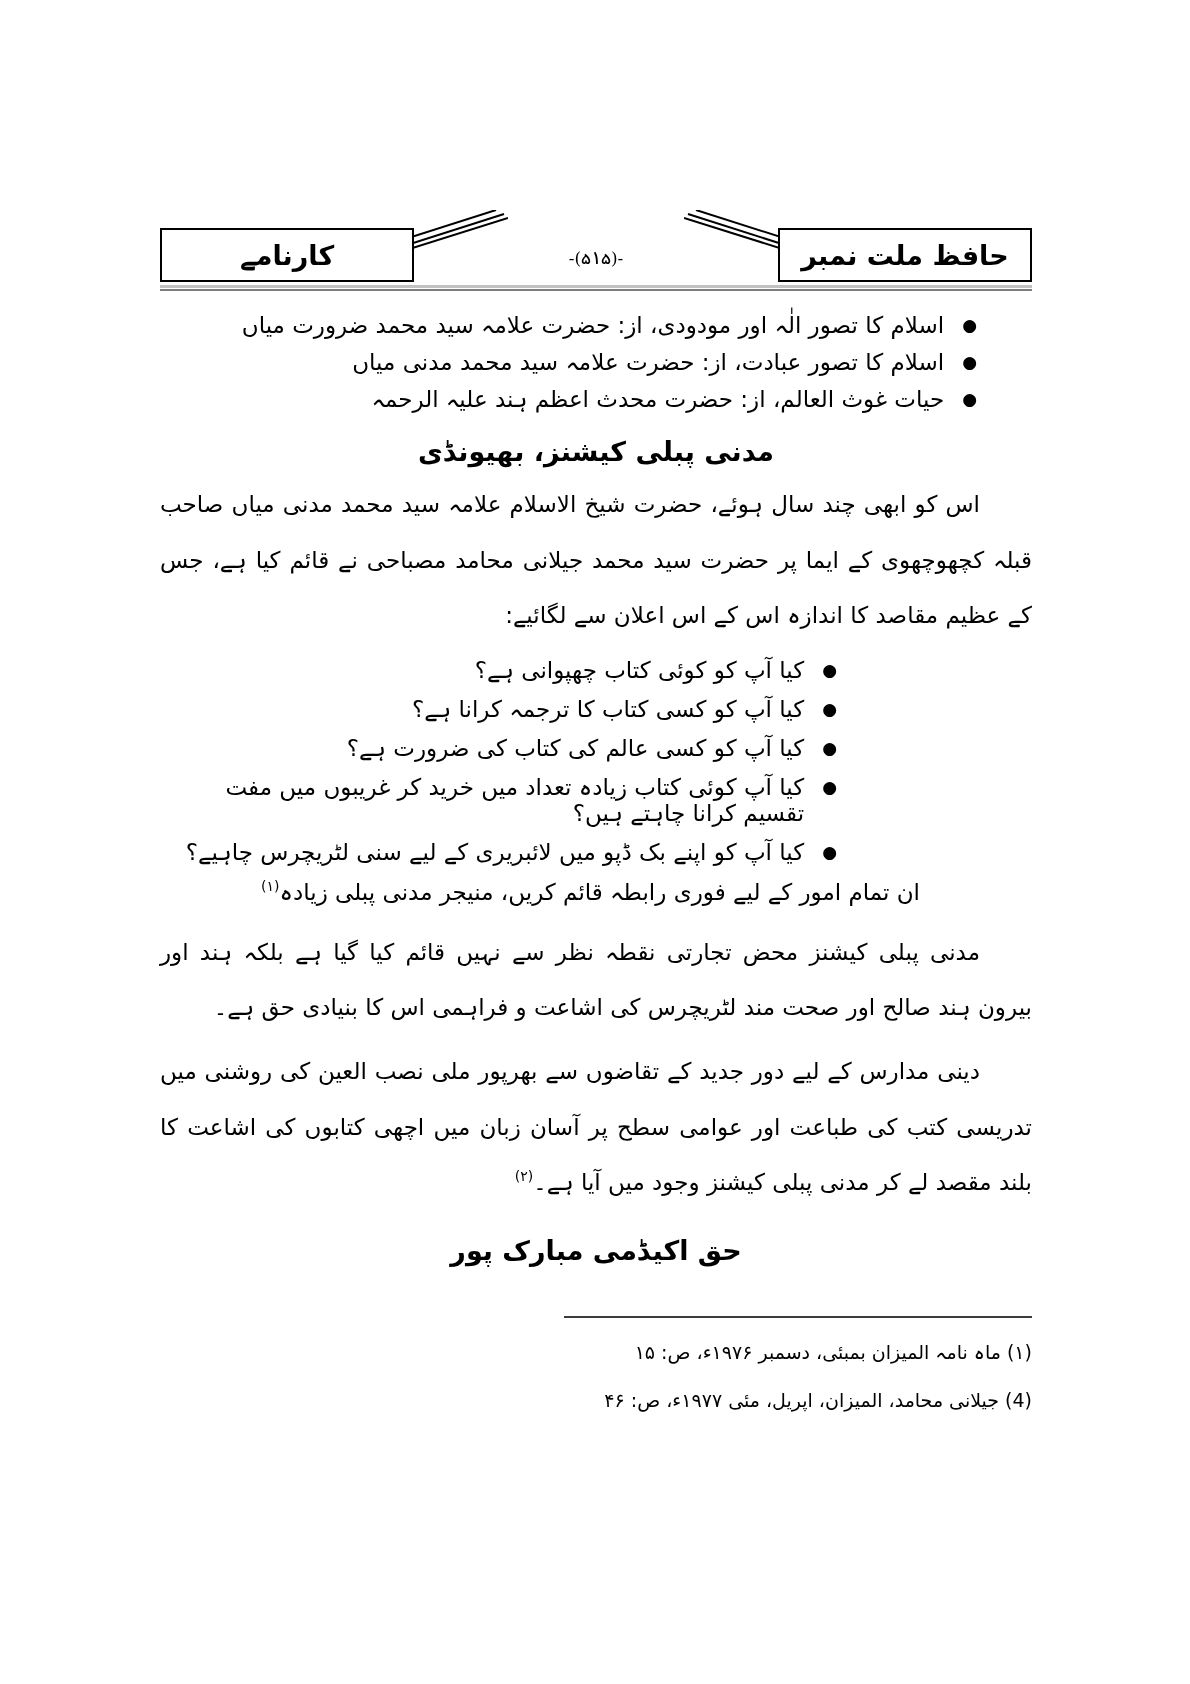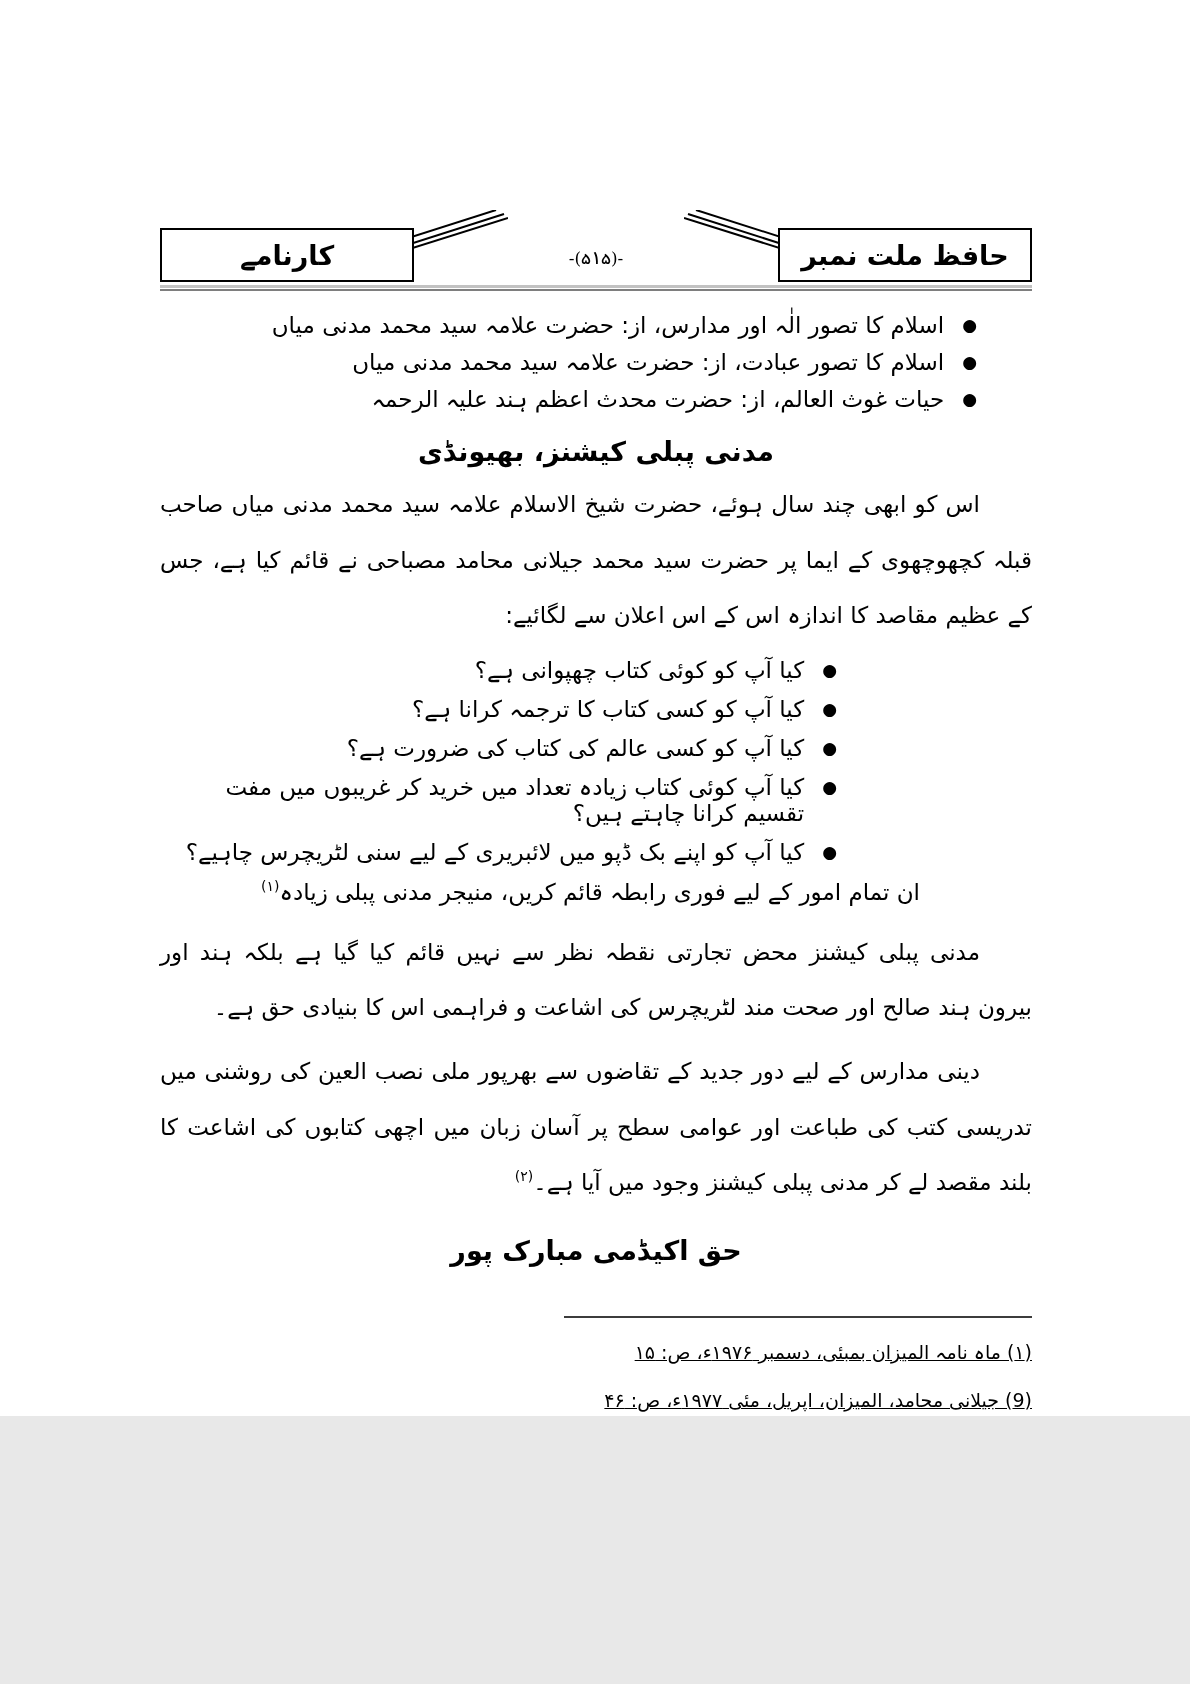--- a/index.html
+++ b/index.html
@@ -1,18 +1,18 @@
 <!DOCTYPE html>
 <html lang="ur"><head>
 <meta charset="utf-8">
 <style>
   html,body{margin:0;padding:0;background:#e8e8e8;}
   .page{
     position:relative;
-    width:1190px;height:1416px;
+    width:1190px;height:1684px;
     margin:0 auto;
     background:#ffffff;
     color:#000;
     font-family:"DejaVu Sans",sans-serif;
     overflow:hidden;
   }
   .content{
     position:absolute;
     left:160px;top:220px;
     width:872px;
@@ -79,21 +79,20 @@
   .contact{
     text-align:right;
     margin:10px 112px 20px 0;
   }
   sup.fnref{font-size:14px;font-weight:normal;}
 
   
   .footnotes{
     margin-top:50px;
     width:468px;          
-    text-decoration:underline;
   }
   .fn-rule{border-top:2px solid #3c3c3c;margin-bottom:16px;}
   .fn{
     font-size:19px;
     text-align:right;
     line-height:1.9;
     margin:12px 0;
   }
 </style>
 </head>
@@ -121,21 +120,21 @@
         <span>حافظ ملت نمبر</span>
       </div>
     </div>
     <div class="hrule"></div>
 
     <div class="doc">
 
       <ul class="book-list">
         <li>
           <span class="bullet">●</span>
-          <span>اسلام کا تصور الٰہ اور مدارس، از: حضرت علامہ سید محمد مدنی میاں</span>
+          <span>اسلام کا تصور الٰہ اور مودودی، از: حضرت علامہ سید محمد ضرورت میاں</span>
         </li>
         <li>
           <span class="bullet">●</span>
           <span>اسلام کا تصور عبادت، از: حضرت علامہ سید محمد مدنی میاں</span>
         </li>
         <li>
           <span class="bullet">●</span>
           <span>حیات غوث العالم، از: حضرت محدث اعظم ہند علیہ الرحمہ</span>
         </li>
       </ul>
@@ -172,18 +171,18 @@
       <p class="para"><span>مدنی پبلی کیشنز محض تجارتی نقطہ نظر سے نہیں قائم کیا گیا ہے بلکہ ہند اور بیرون ہند صالح اور صحت مند لٹریچرس کی اشاعت و فراہمی اس کا بنیادی حق ہے۔</span></p>
 
       <p class="para"><span>دینی مدارس کے لیے دور جدید کے تقاضوں سے بھرپور ملی نصب العین کی روشنی میں تدریسی کتب کی طباعت اور عوامی سطح پر آسان زبان میں اچھی کتابوں کی اشاعت کا بلند مقصد لے کر مدنی پبلی کیشنز وجود میں آیا ہے۔</span><sup class="fnref">(۲)</sup></p>
 
       <div class="sec-heading">حق اکیڈمی مبارک پور</div>
 
 
       <div class="footnotes">
         <div class="fn-rule"></div>
         <p class="fn">(۱) ماہ نامہ المیزان بمبئی، دسمبر ۱۹۷۶ء، ص: ۱۵</p>
-        <p class="fn">(9) جیلانی محامد، المیزان، اپریل، مئی ۱۹۷۷ء، ص: ۴۶</p>
+        <p class="fn">(4) جیلانی محامد، المیزان، اپریل، مئی ۱۹۷۷ء، ص: ۴۶</p>
       </div>
 
     </div>
   </div>
 </div>
 
 </body></html>

